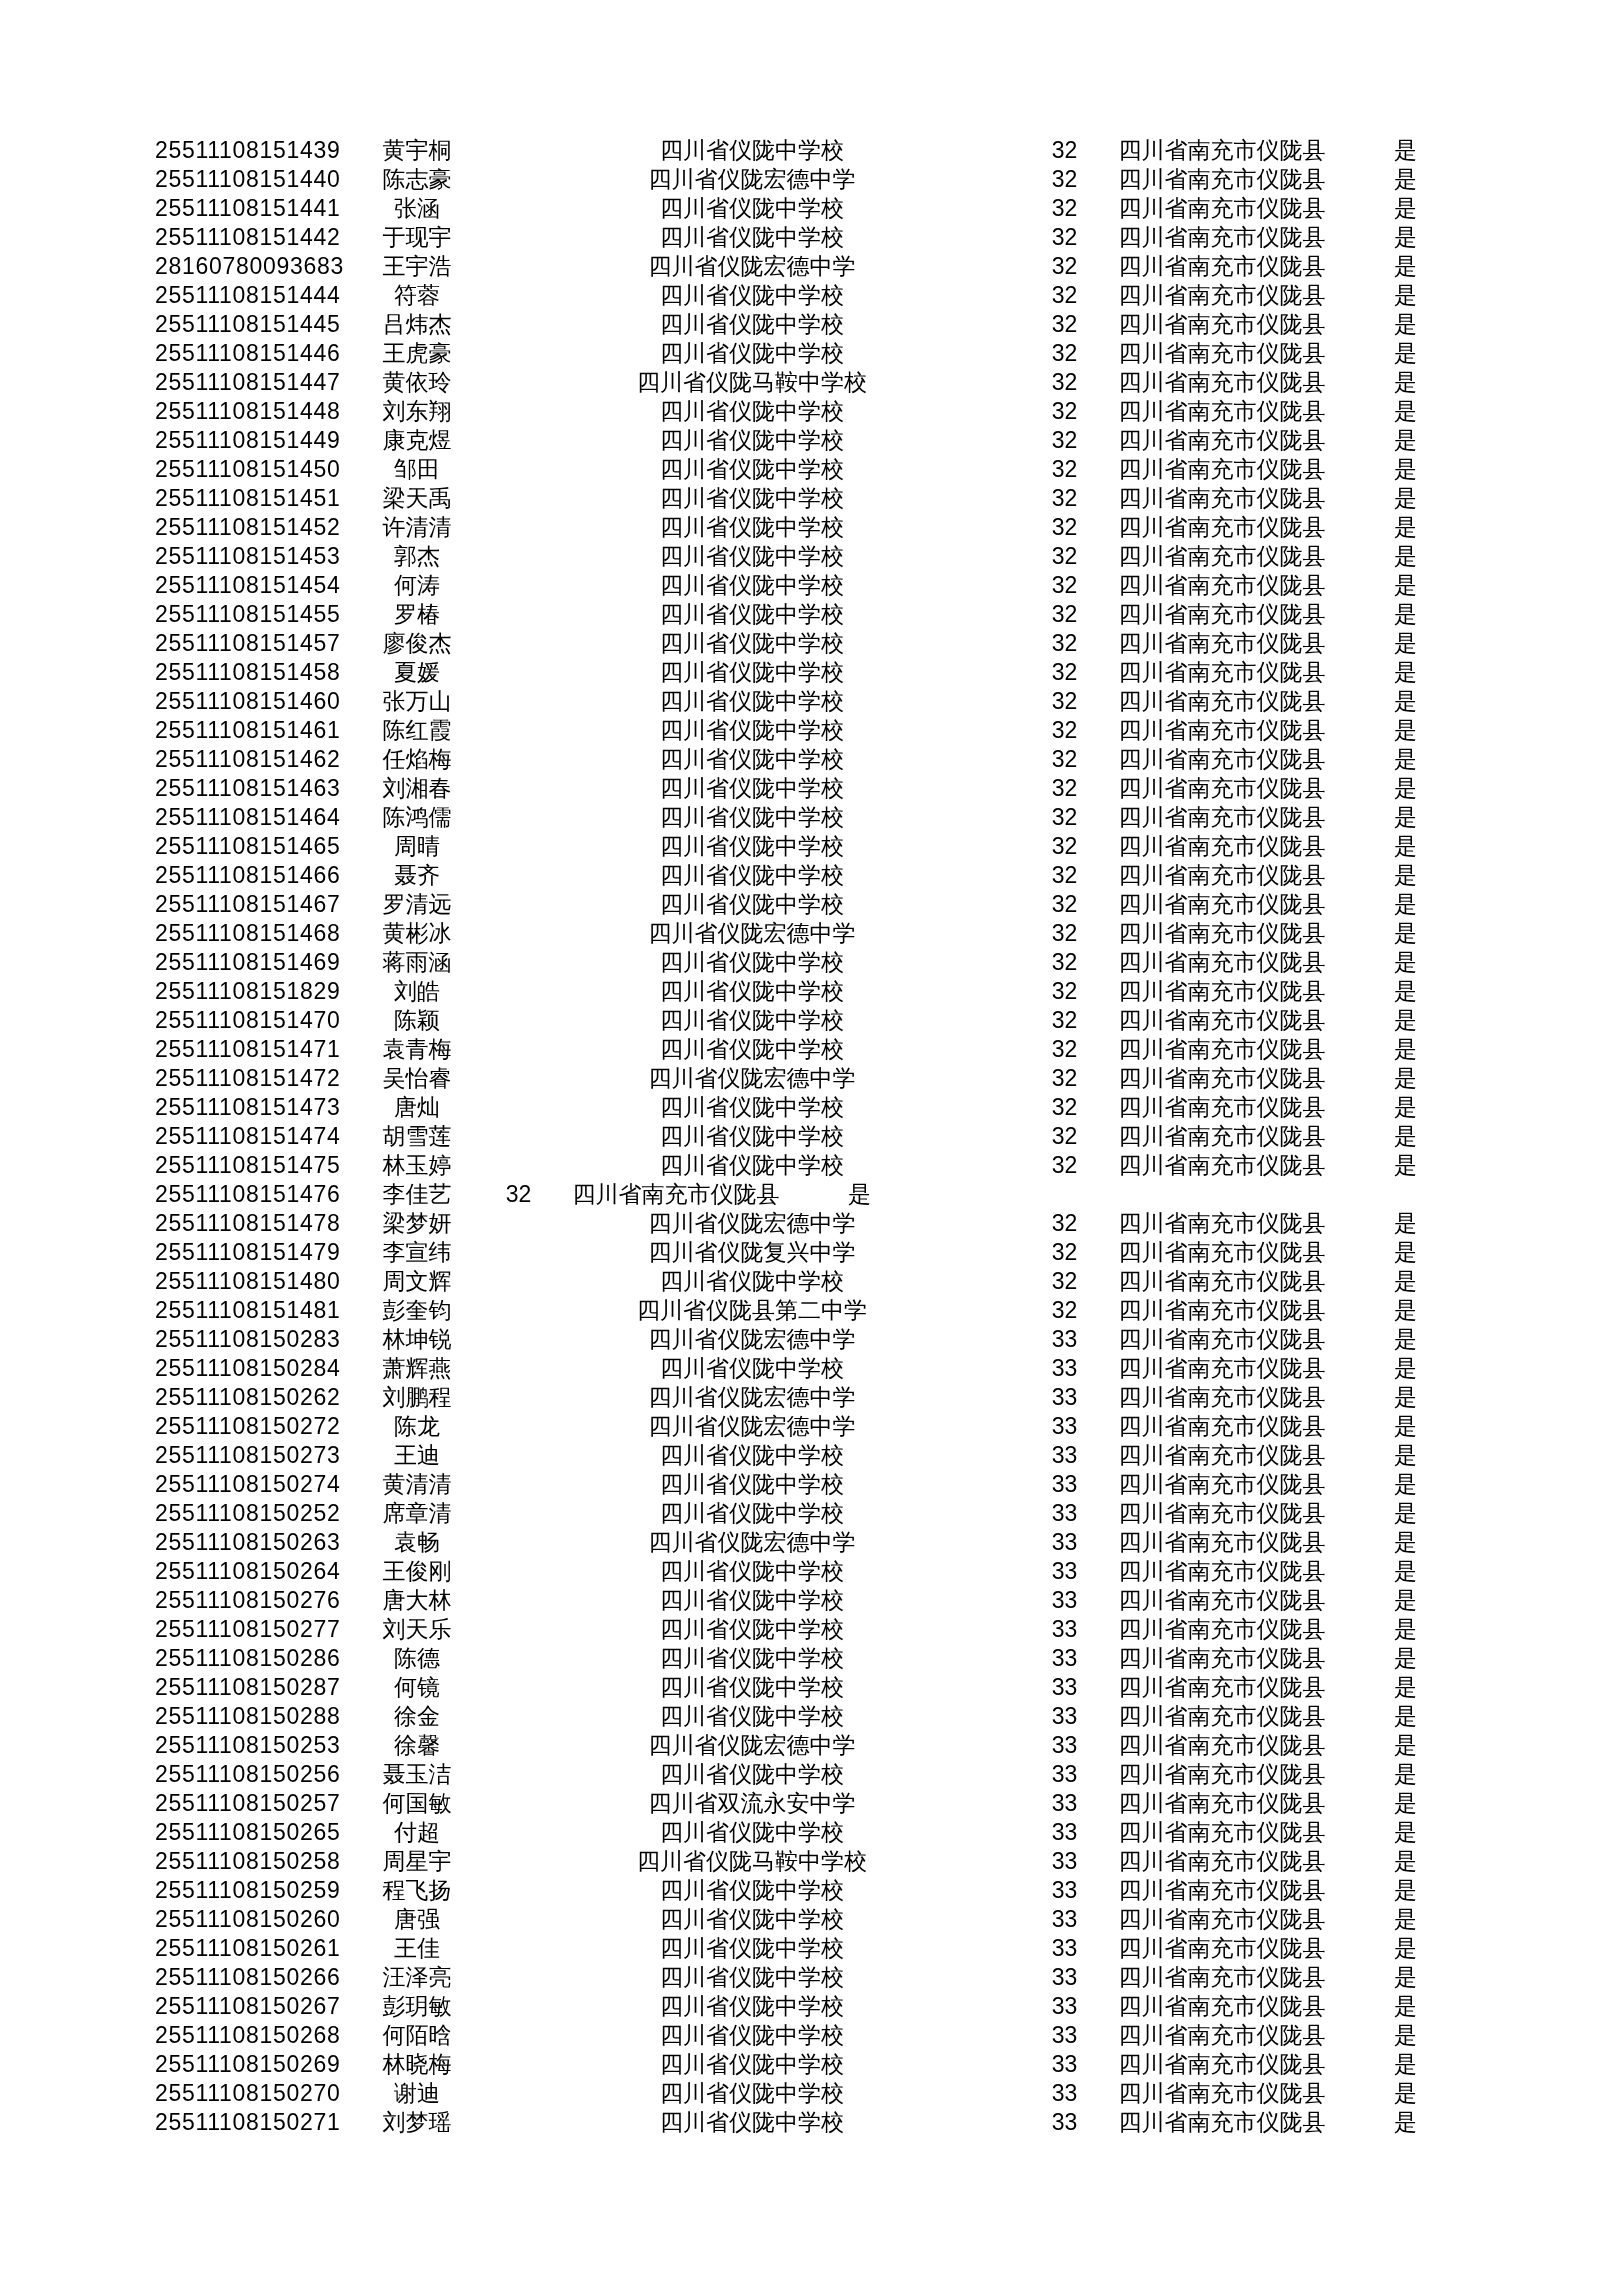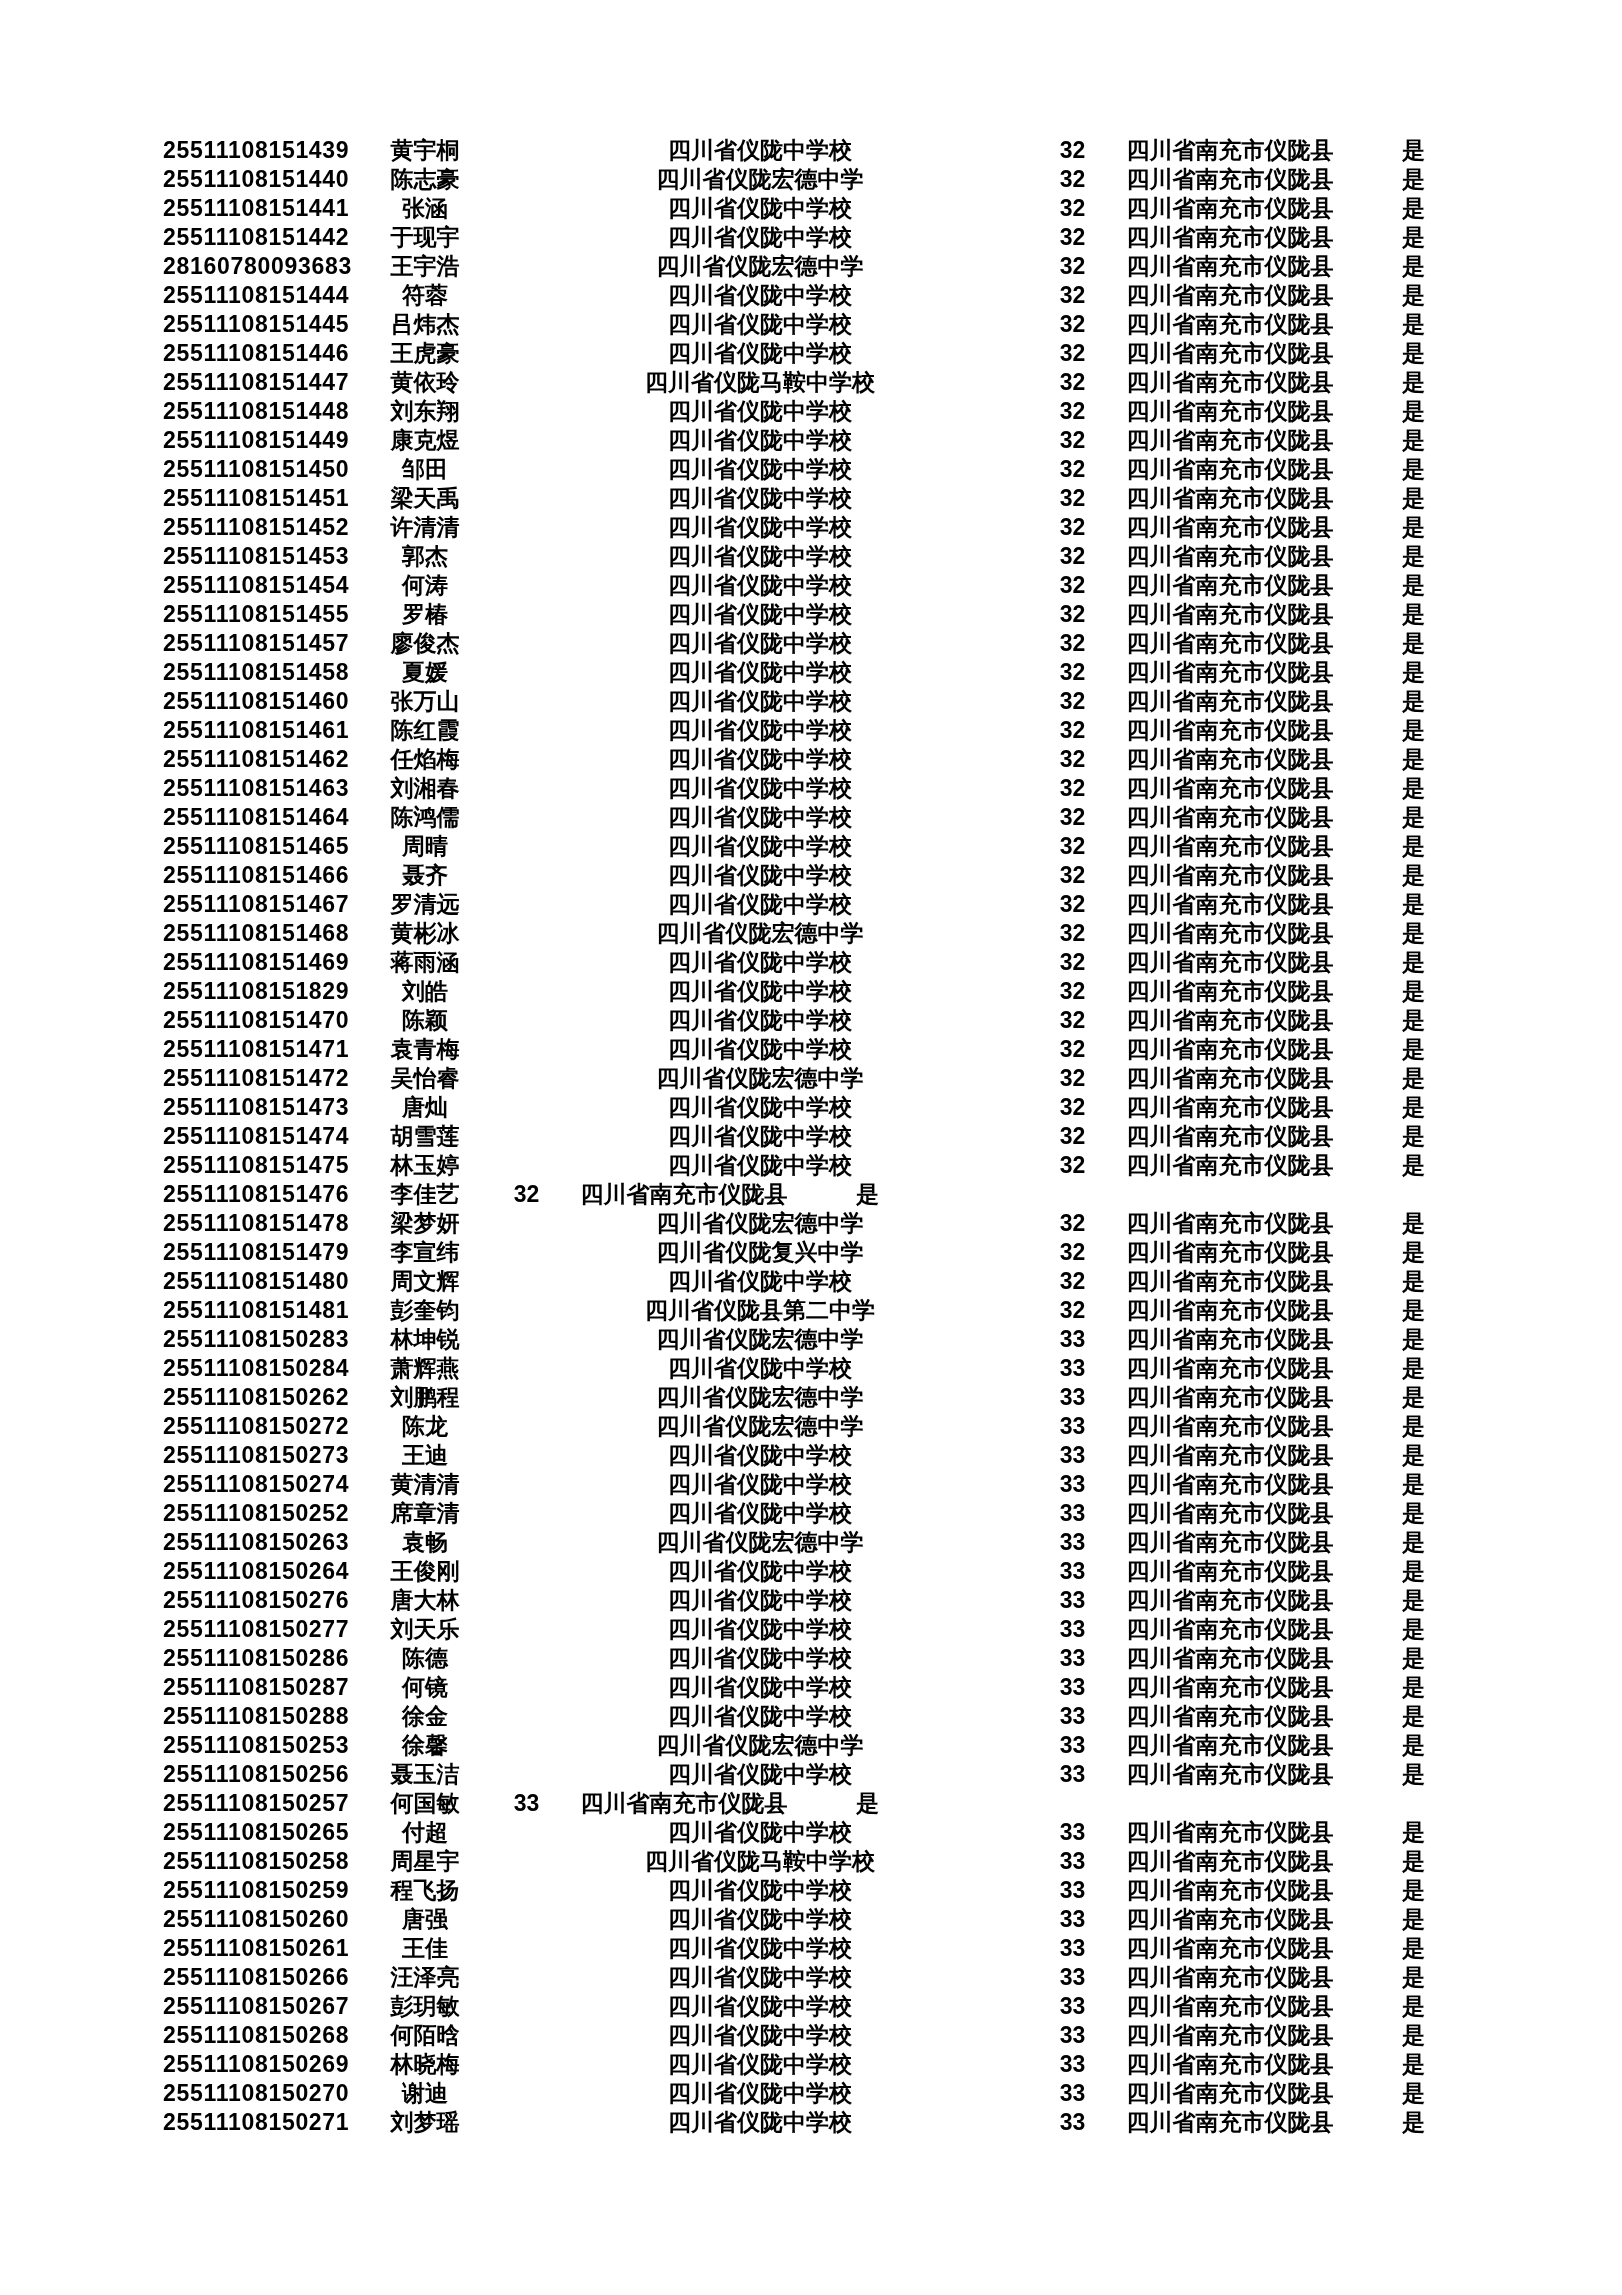--- a/index.html
+++ b/index.html
@@ -3,21 +3,21 @@
 <meta charset="utf-8">
 <style>
   html,body{margin:0;padding:0;}
   body{
     width:1623px;height:2295px;
     background:#ffffff;
     font-family:"Liberation Sans","DejaVu Sans",sans-serif;
     color:#000000;
   }
   .page{position:relative;width:1623px;height:2295px;background:#ffffff;overflow:hidden;}
-  .table{position:absolute;top:136px;left:12px;font-weight:bold;}
+  .table{position:absolute;top:136px;left:4px;}
   .row{
     display:flex;
     height:29px;
     align-items:center;
     font-size:23px;
     line-height:29px;
     padding-left:151px;
     white-space:nowrap;
   }
   .cell{display:block;overflow:visible;}
@@ -484,20 +484,21 @@
         <span class="cell c-id">25511108150256</span>
         <span class="cell c-name">聂玉洁</span>
         <span class="cell c-school">四川省仪陇中学校</span>
         <span class="cell c-num">33</span>
         <span class="cell c-region">四川省南充市仪陇县</span>
         <span class="cell c-flag">是</span>
       </div>
       <div class="row">
         <span class="cell c-id">25511108150257</span>
         <span class="cell c-name">何国敏</span>
+        <span class="cell c-school">四川省双流永安中学</span>
         <span class="cell c-num">33</span>
         <span class="cell c-region">四川省南充市仪陇县</span>
         <span class="cell c-flag">是</span>
       </div>
       <div class="row">
         <span class="cell c-id">25511108150265</span>
         <span class="cell c-name">付超</span>
         <span class="cell c-school">四川省仪陇中学校</span>
         <span class="cell c-num">33</span>
         <span class="cell c-region">四川省南充市仪陇县</span>

